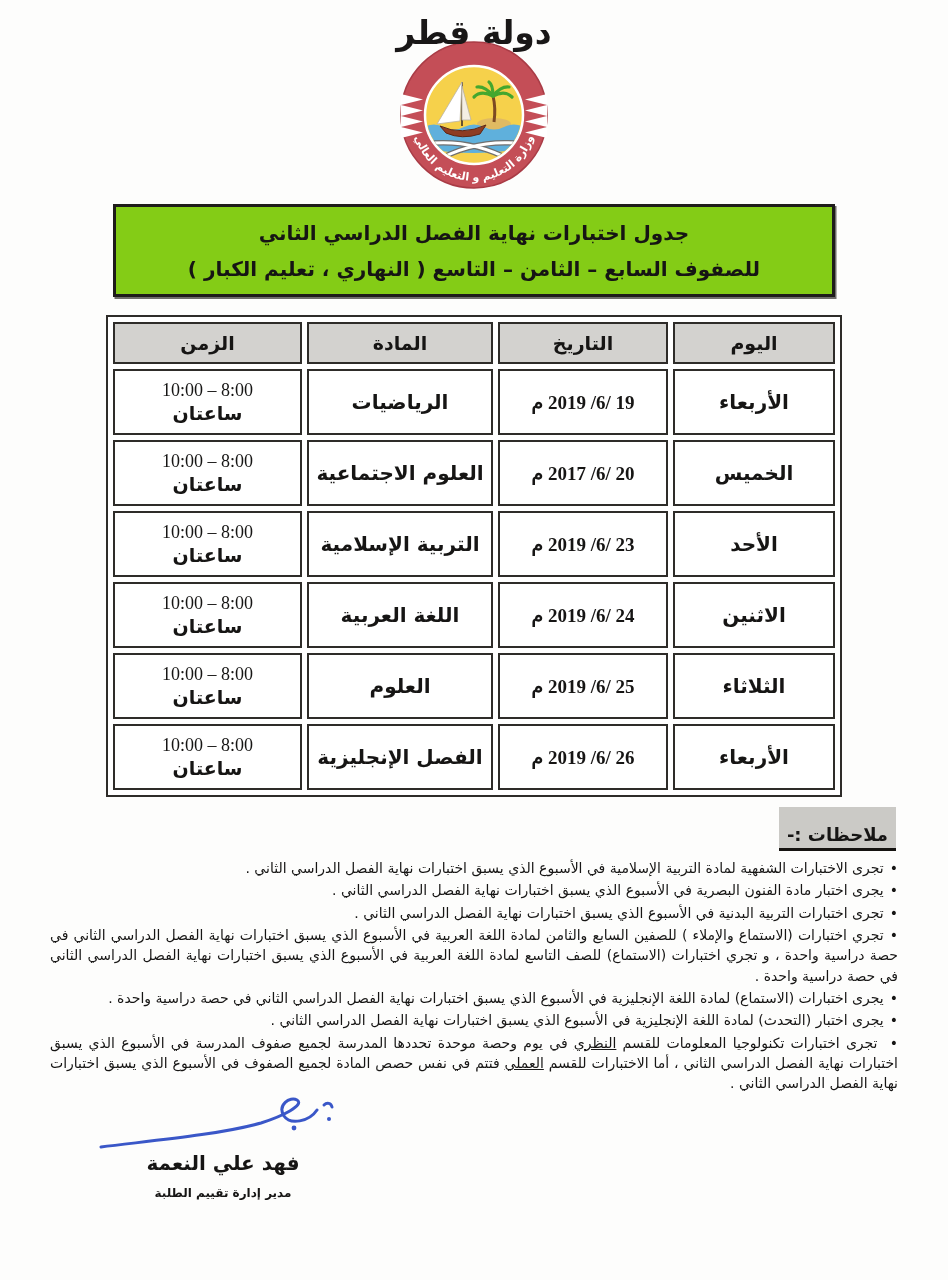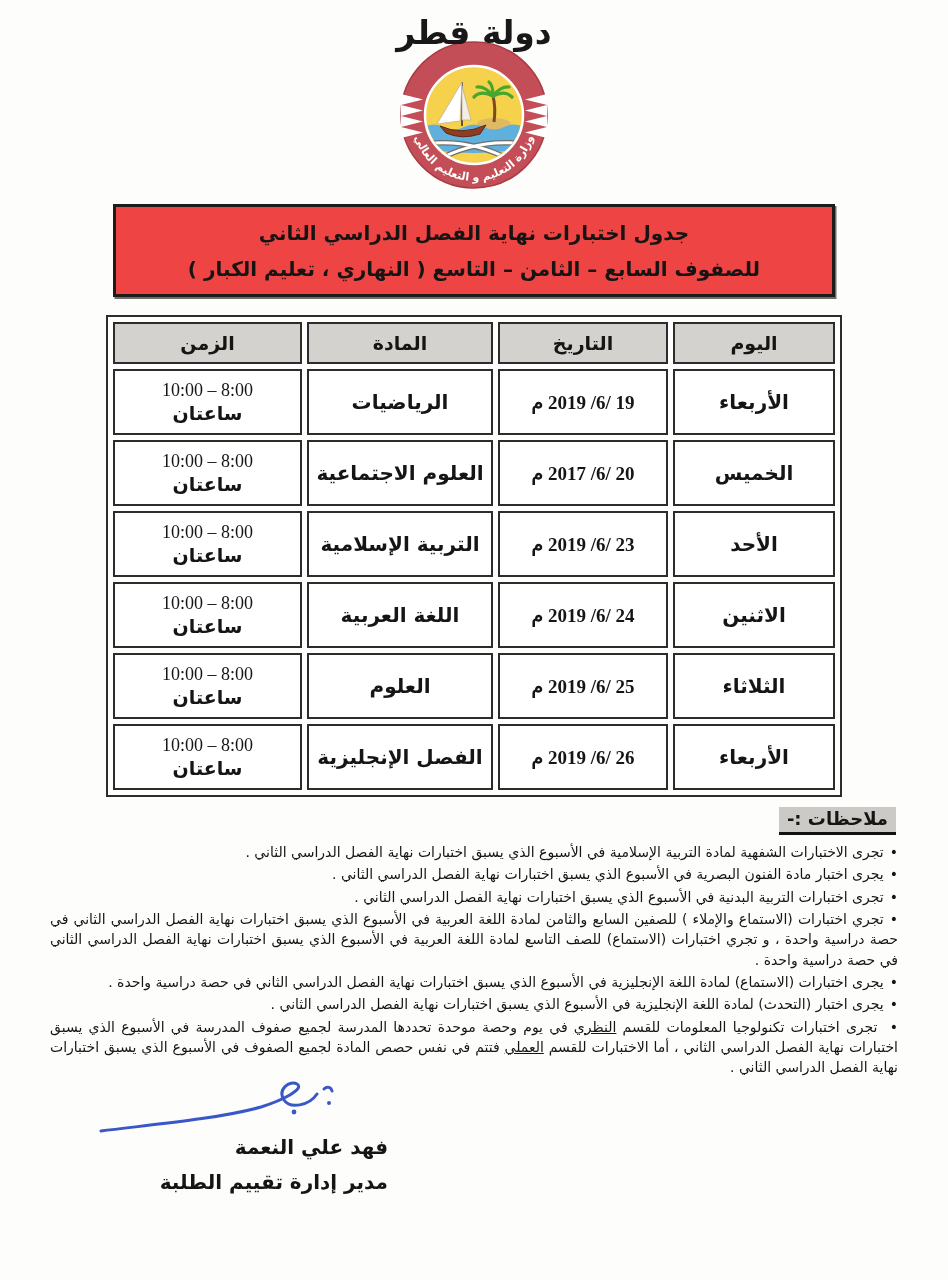--- a/index.html
+++ b/index.html
@@ -15,21 +15,21 @@
   .logo-wrap { width:210px; margin:12px auto 0; text-align:center; }
 
   
   .title-box {
     width:722px; margin:10px auto 0;
     border:3px solid #1e1c1a;
     box-shadow:1.5px 2px 0 #6f6d6a;
     direction:rtl; text-align:center;
     padding:9px 15px 7px;
     font-weight:bold; font-size:20px; line-height:1.78;
-    background:#ef4444;
+    background:#84cc16;
   }
 
   
   table.schedule {
     direction:rtl; margin:18px auto 0;
     border-collapse:separate; border-spacing:5px;
     border:2.5px solid #2e2c29; background:#fff;
     table-layout:fixed; width:722px;
   }
   .schedule th, .schedule td {
@@ -42,32 +42,32 @@
   td.c-date { font-family:"Liberation Serif", serif; font-weight:bold; font-size:19px; }
   .time-range { direction:rtl; font-family:Liberation Serif, serif; font-size:18px; font-weight:normal; }
   .time-label { font-weight:bold; font-size:19px; margin-top:1px; }
 
   
   .notes { width:848px; margin:10px auto 0; direction:rtl; }
   .notes-heading-row { text-align:right; padding-left:0; margin-right:2px; }
   .notes-heading {
     display:inline-block; background:#cbcac6;
     font-size:18px; font-weight:bold;
-    padding:1px 8px 3px; border-bottom:3px solid #151310;
+    padding:17px 8px 3px; border-bottom:3px solid #151310;
   }
   ul.notes-list { list-style:none; margin-top:7px; text-align:justify; }
   li.note { font-size:14px; font-weight:normal; line-height:1.45; margin-bottom:2px; }
   li.note::before { content:"•"; margin-left:6px; }
   .u { text-decoration:underline; }
 
   
-  .sig-block { width:330px; margin:0 0 0 58px; text-align:right; position:relative; }
+  .sig-block { width:330px; margin:0 0 0 58px; text-align:center; position:relative; }
   .sig-scribble { display:block; margin:0 auto -6px; }
   .sig-name { direction:rtl; font-size:20px; font-weight:bold; }
-  .sig-role { direction:rtl; font-size:20px; font-weight:bold; margin-top:11px; }
+  .sig-role { direction:rtl; font-size:12px; font-weight:bold; margin-top:11px; }
 </style>
 </head>
 <body>
 
 <div class="page">
 
   <div class="logo-wrap">
     <svg width="200" height="178" viewBox="0 0 200 178">
 
       <circle cx="100" cy="103" r="73" fill="#c44e57" stroke="#a93b45" stroke-width="1.5"></circle>

